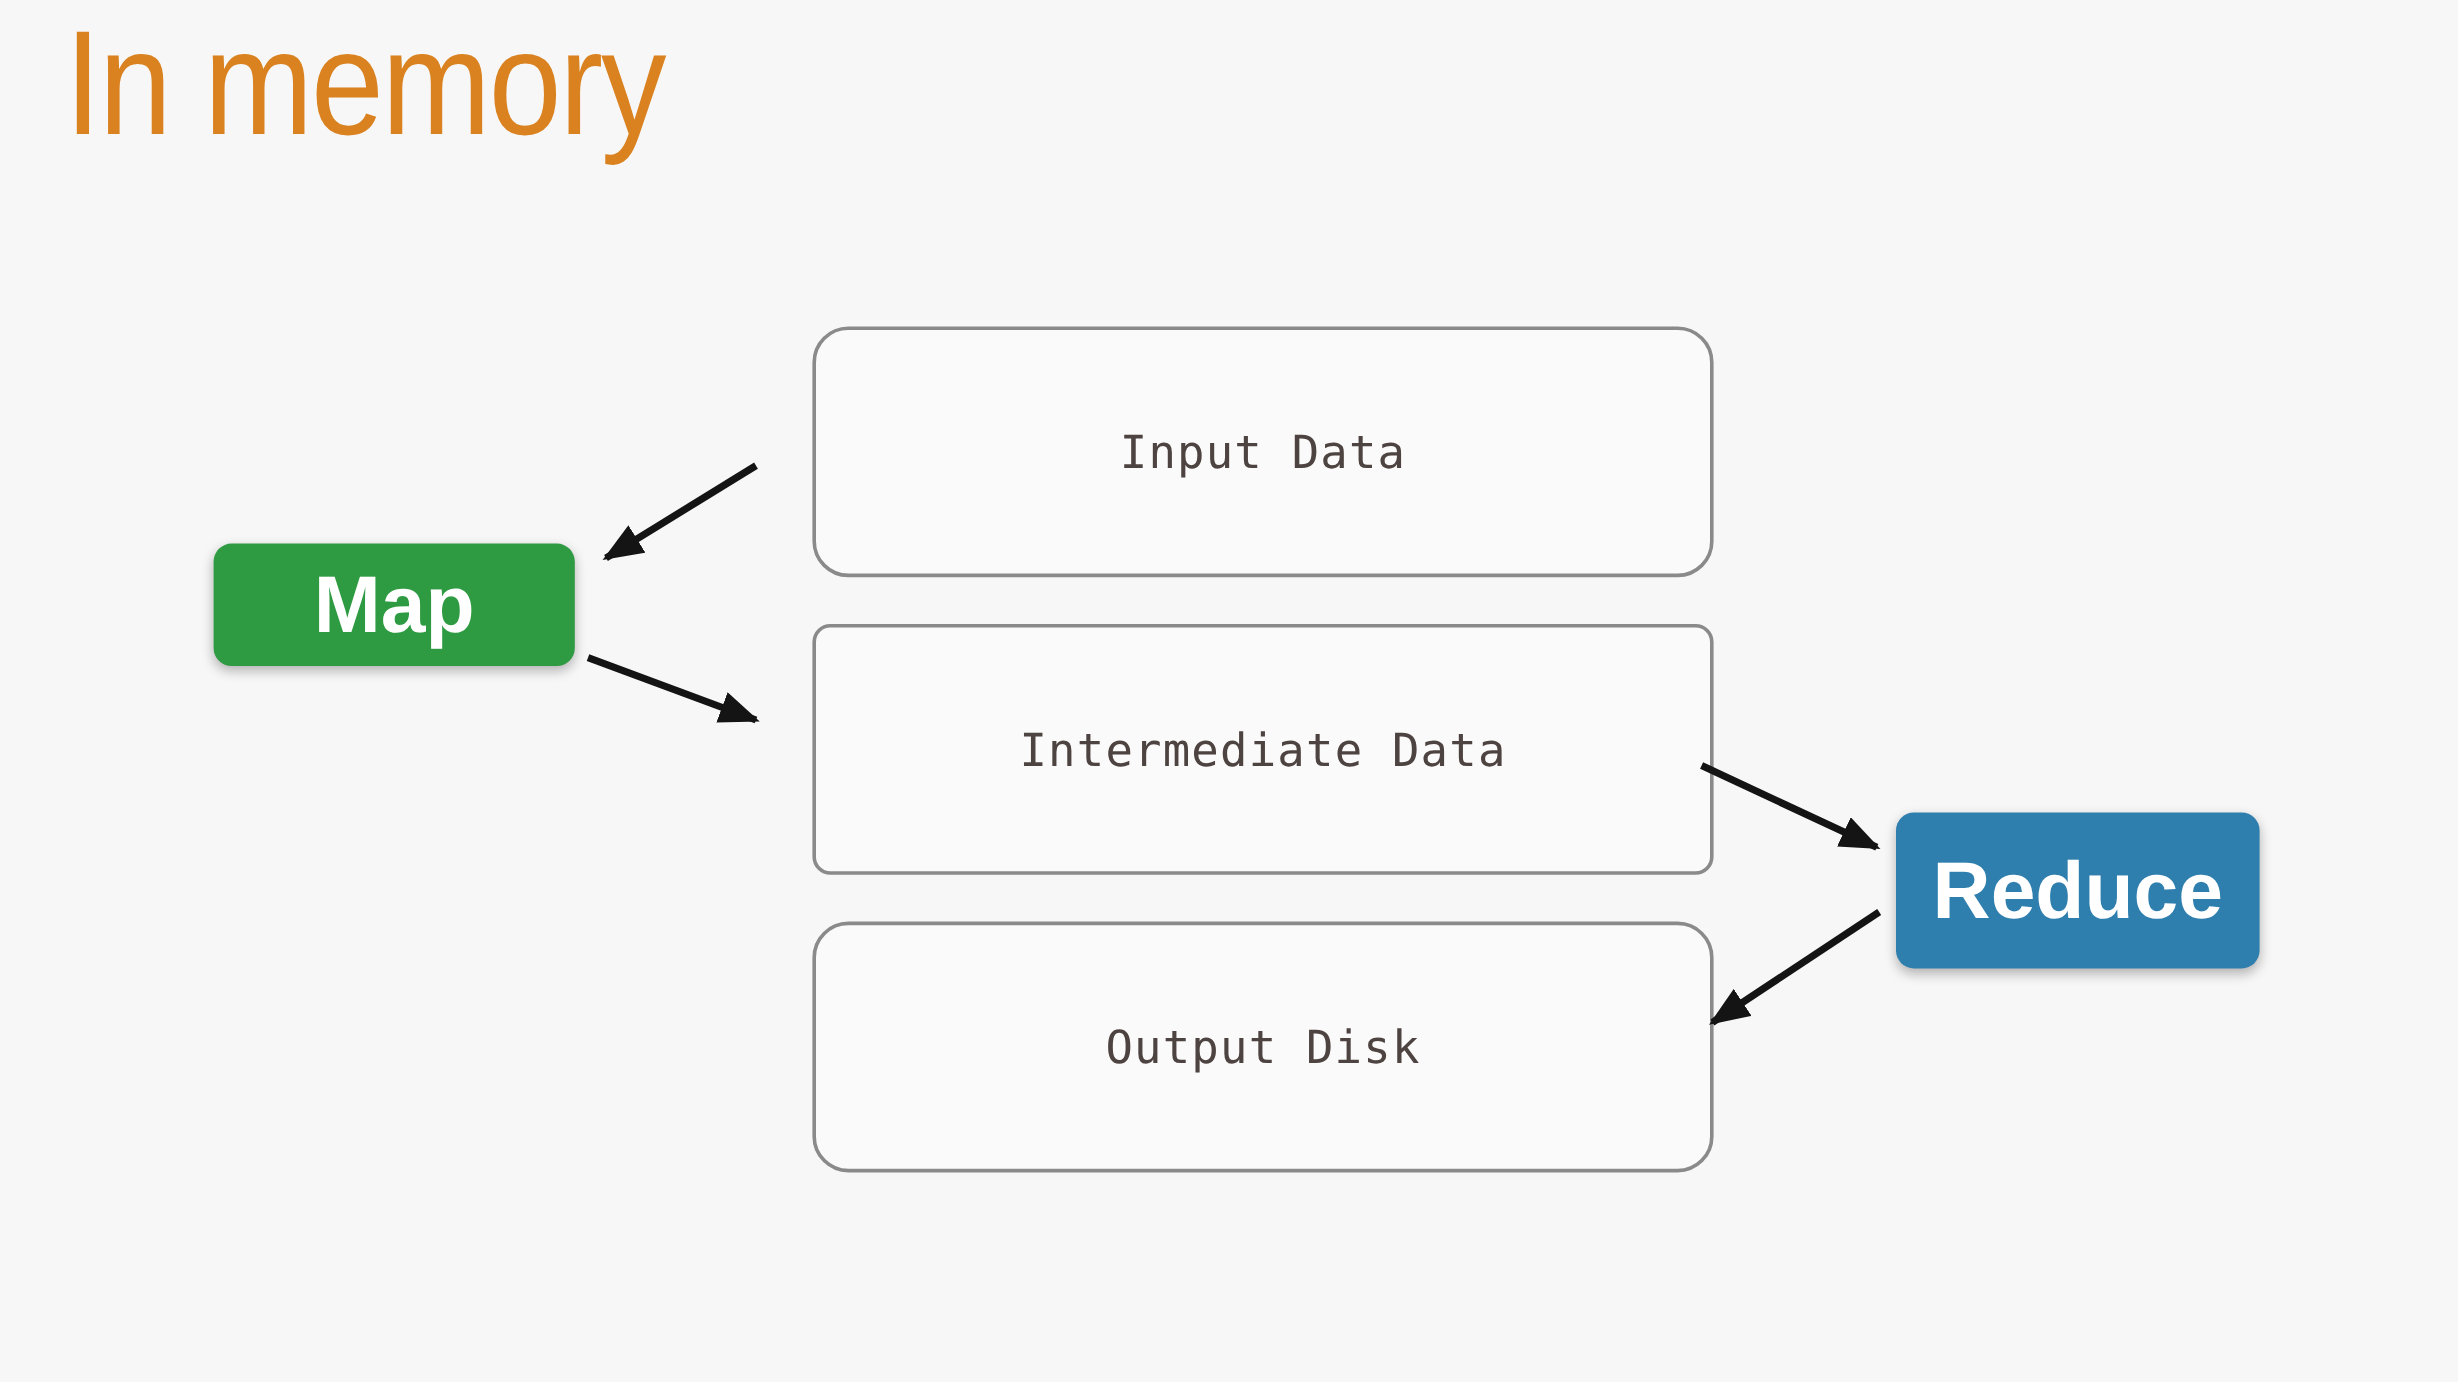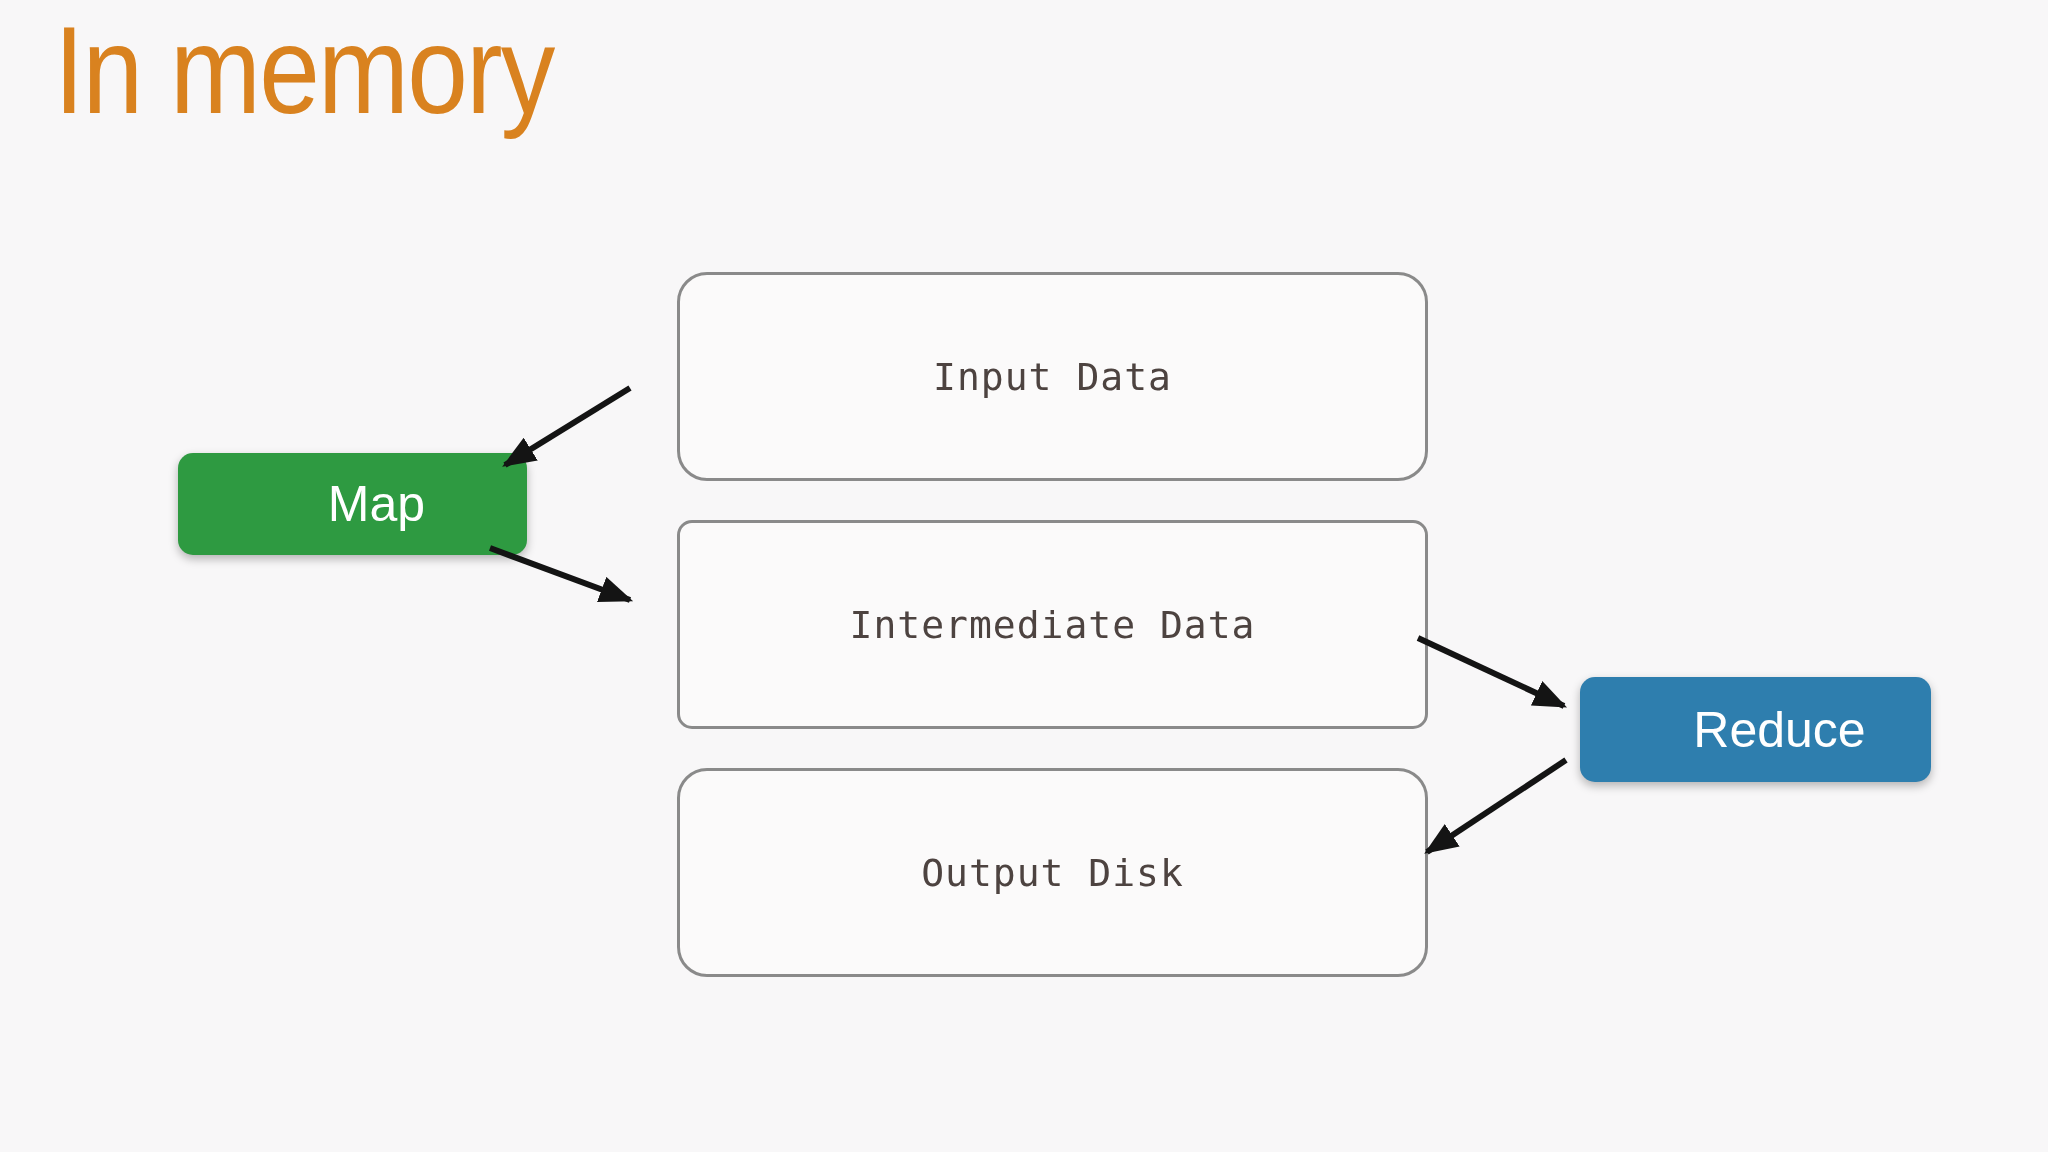--- a/index.html
+++ b/index.html
@@ -54,27 +54,26 @@
     letter-spacing:1px;
   }
   .box-input{top:272px;}
   .box-intermediate{top:520px;border-radius:15px;}
   .box-output{top:768px;}
 
   
   .node{
     position:absolute;
     display:flex;align-items:center;justify-content:center;
-    color:#FFFFFF;font-weight:normal;font-size:50px;
+    color:#FFFFFF;font-weight:bold;font-size:67px;
     border-radius:15px;
     box-shadow:0 4px 10px rgba(0,0,0,0.28);
-    padding-left:48px;
   }
   .node-map{left:178px;top:453px;width:301px;height:102px;background:var(--map-bg,#2E9A41);}
-  .node-reduce{left:1580px;top:677px;width:303px;height:105px;background:var(--reduce-bg,#2E7EAE);}
+  .node-reduce{left:1580px;top:677px;width:303px;height:130px;background:var(--reduce-bg,#2E7EAE);}
 
   
   .arrows{position:absolute;left:0;top:0;width:2048px;height:1152px;pointer-events:none;color:var(--arrow,#141414);}
   .arrows line{stroke:currentColor;stroke-width:6;}
 </style>
 </head>
 <body>
 
 <div class="slide">
 

